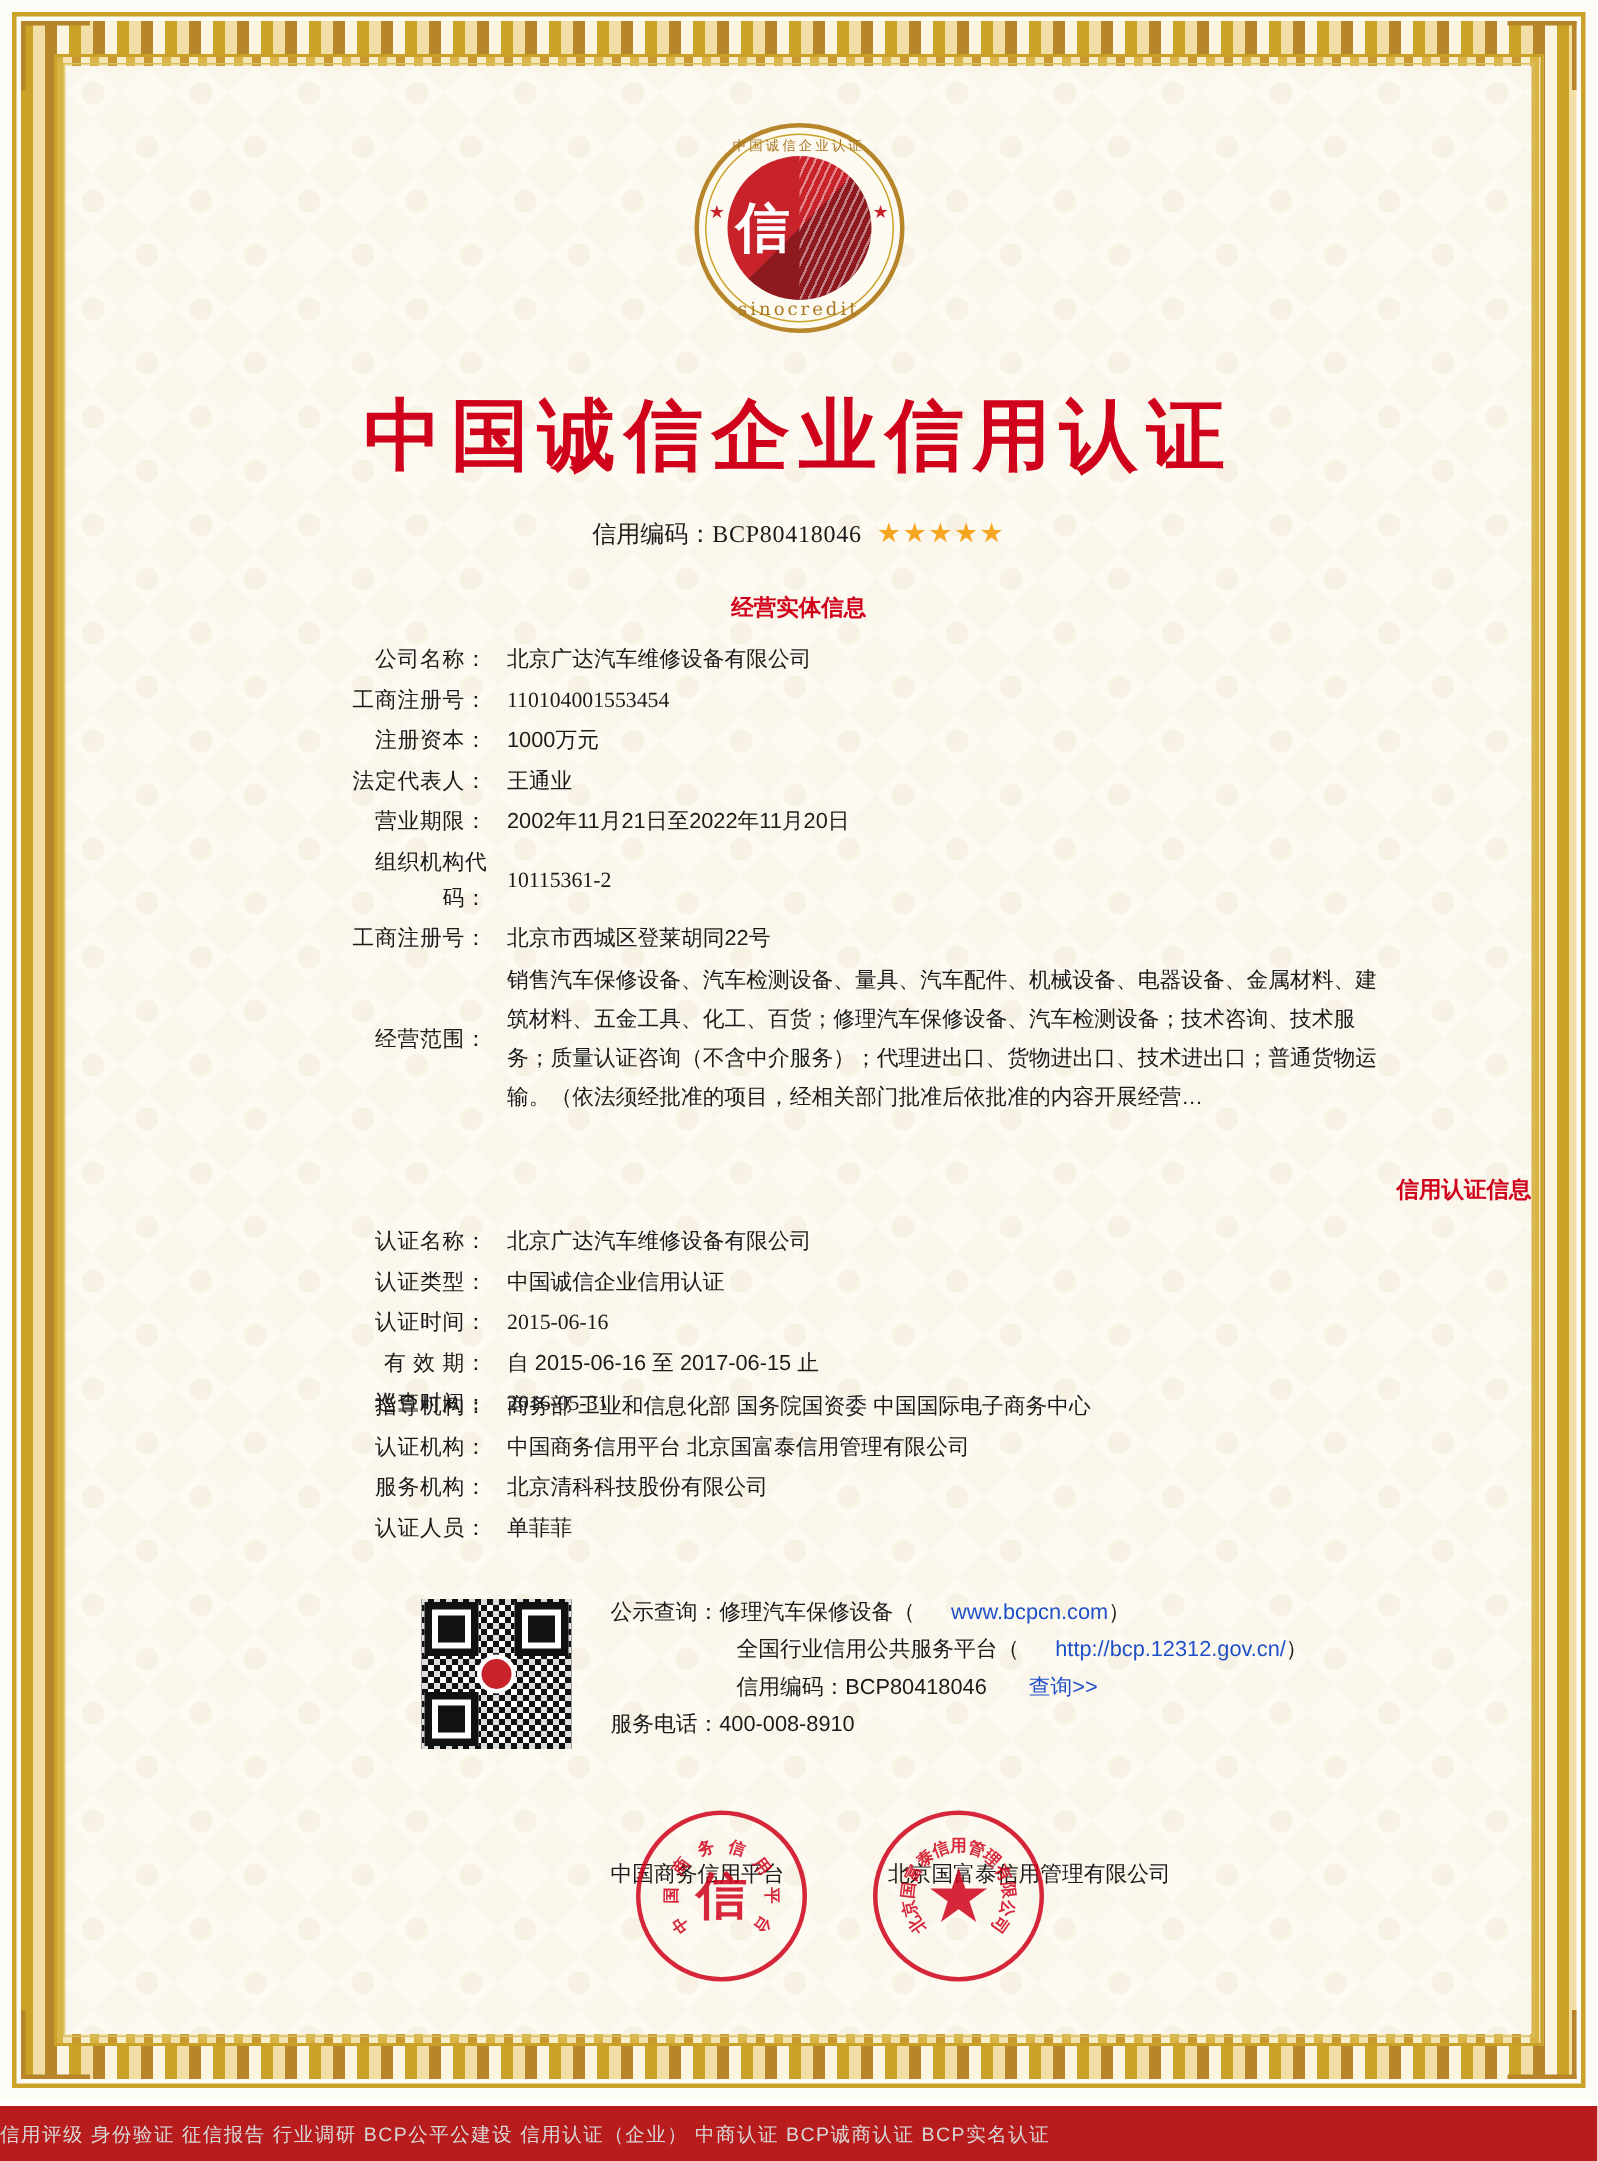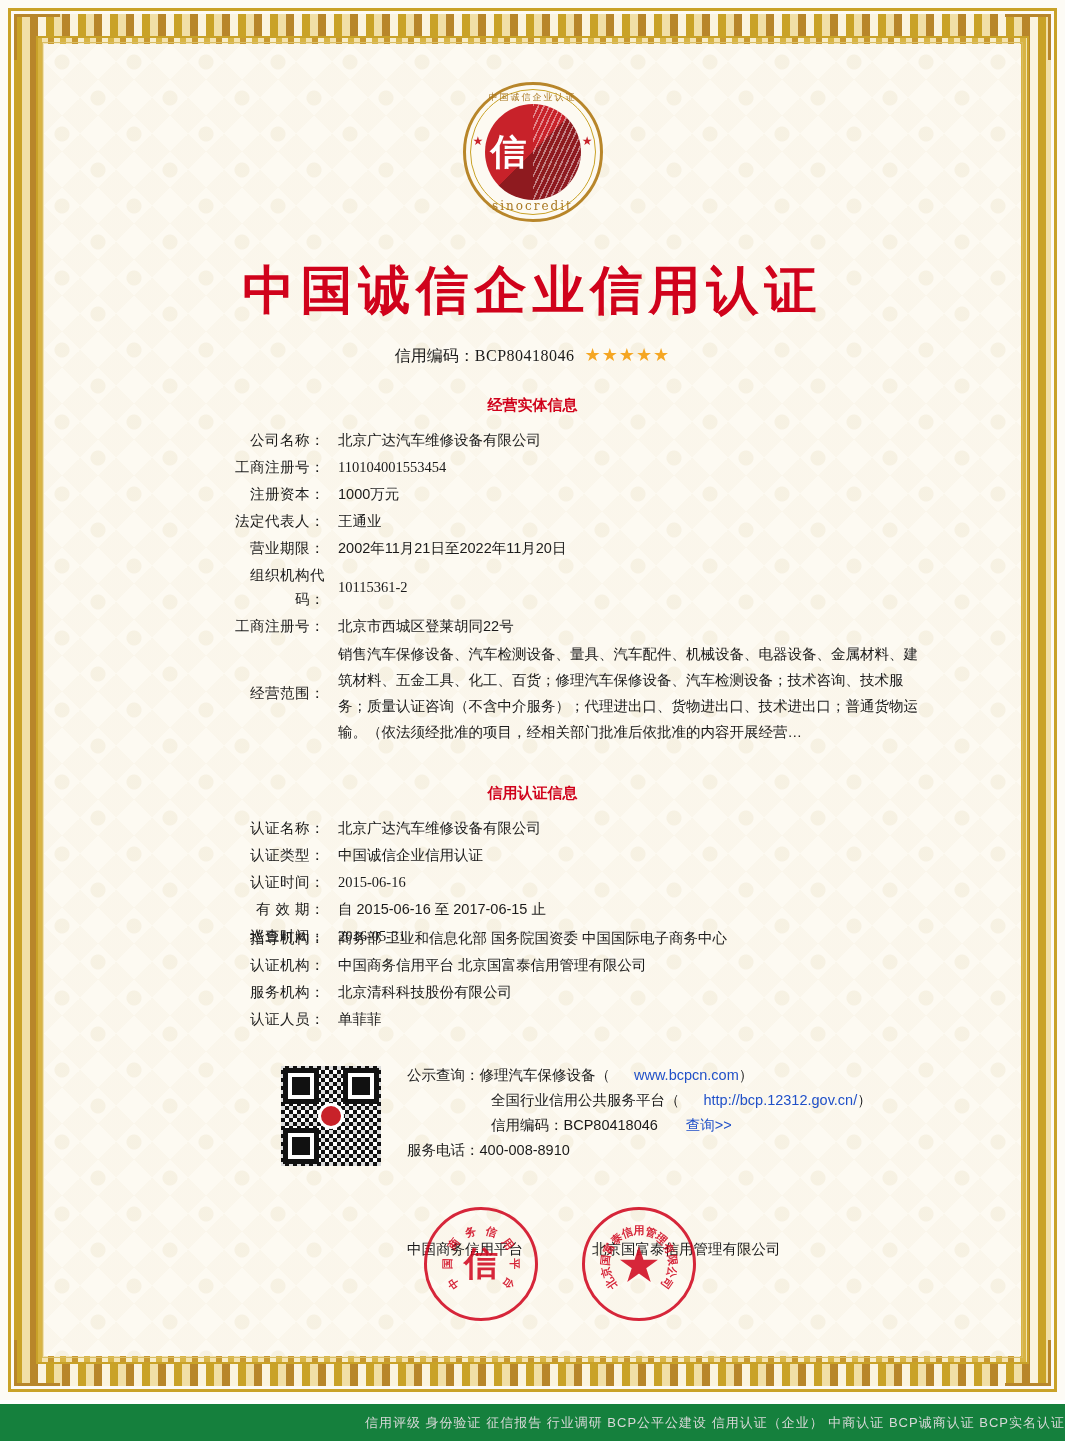--- a/index.html
+++ b/index.html
@@ -183,21 +183,21 @@
   
   .section-head {
     position: absolute;
     left: 0; right: 0;
     text-align: center;
     font-size: 15px;
     font-weight: bold;
     color: #d0021b;
   }
   #sec1-head { top: 352px; }
-  #sec2-head { top: 740px; }
+  #sec2-head { top: 740px; text-align: right; }
 
   
   .fields {
     position: absolute;
     left: 185px;
     width: 700px;
     font-size: 14.5px;
     color: #1a1a1a;
     line-height: 24px;
   }
@@ -324,22 +324,22 @@
   }
   #caption-a { left: 363px; top: 1196px; }
   #caption-b { left: 548px; top: 1196px; }
 
   
   .bottom-strip {
     position: absolute;
     left: 0; top: 1404px;
     width: 1065px;
     height: 37px;
-    background: #15803d;
-    text-align: right;
+    background: #b91c1c;
+    text-align: left;
     color: #d8d8d8;
     font-size: 13px;
     line-height: 37px;
     letter-spacing: 1px;
     overflow: hidden;
   }
 </style>
 </head>
 <body>
 

